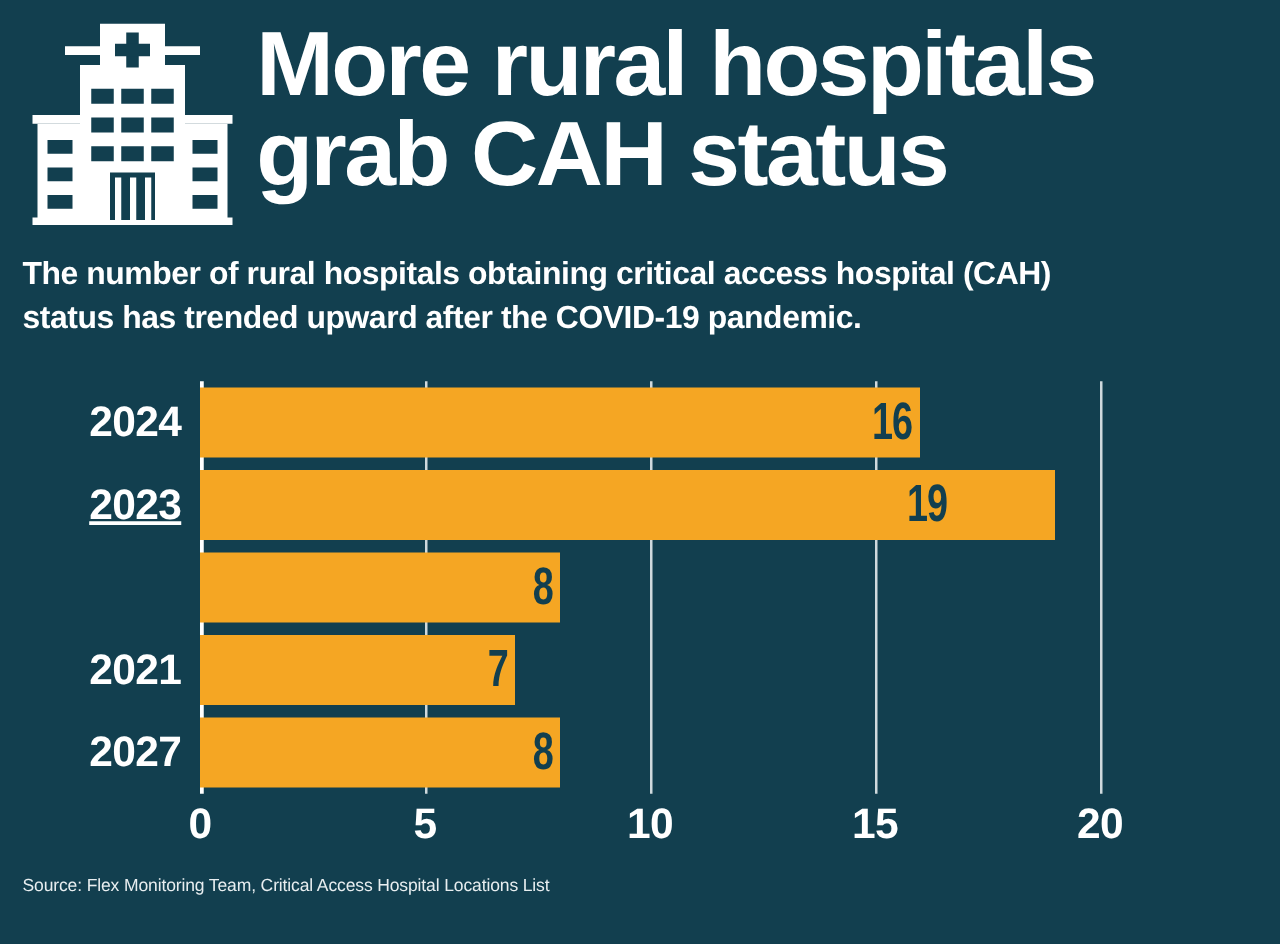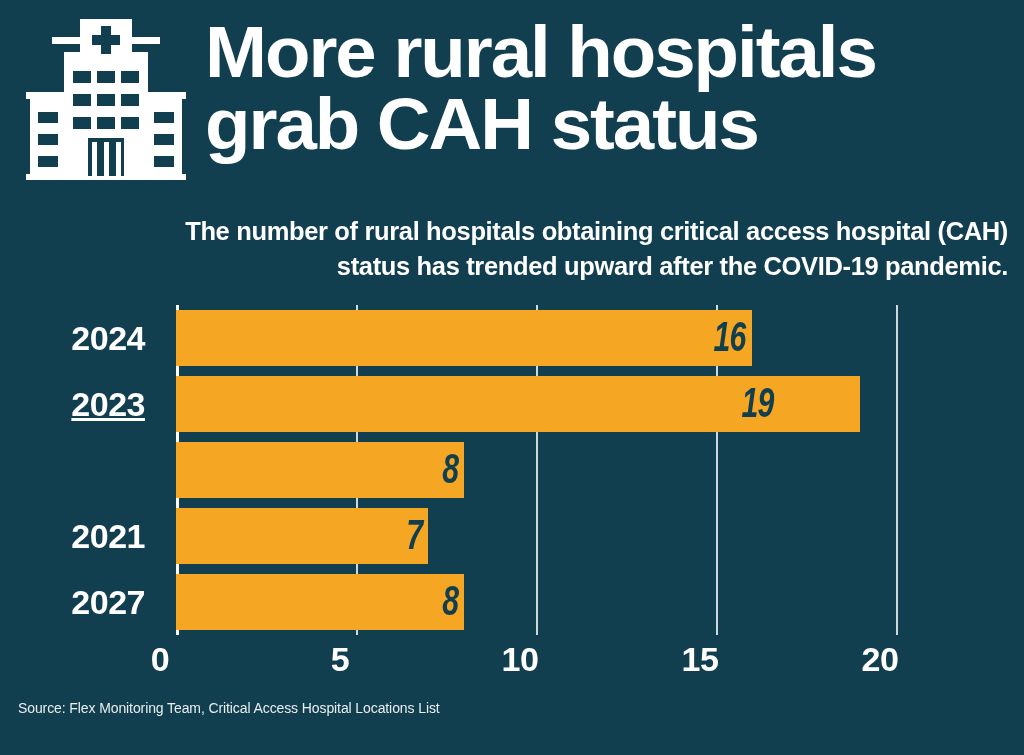--- a/index.html
+++ b/index.html
@@ -49,23 +49,22 @@
     color:#ffffff;
     white-space:nowrap;
     transform:scaleX(1.02);
     transform-origin:left center;
   }
 
   
   #subtitle {
     position:absolute;
     left:18px;
-    top:214px;
+    top:202px;
     width:990px;
-    text-align:right;
   }
   .subtitle-line {
     font-size:25.5px;
     font-weight:bold;
     line-height:1.36;
     letter-spacing:-0.35px;
     color:#ffffff;
     white-space:nowrap;
   }
 
@@ -73,25 +72,24 @@
   #chart {
     position:absolute;
     left:0;
     top:300px;
     width:1024px;
     height:395px;
   }
 
   #plot {
     position:absolute;
-    left:176px;
+    left:160px;
     top:5px;
     width:750px;
     height:330px;
-    font-style:italic;
   }
 
   .gridline {
     position:absolute;
     top:0;
     width:2px;
     height:330px;
     background:#cfd9dd;
   }
   .gridline.axis {

